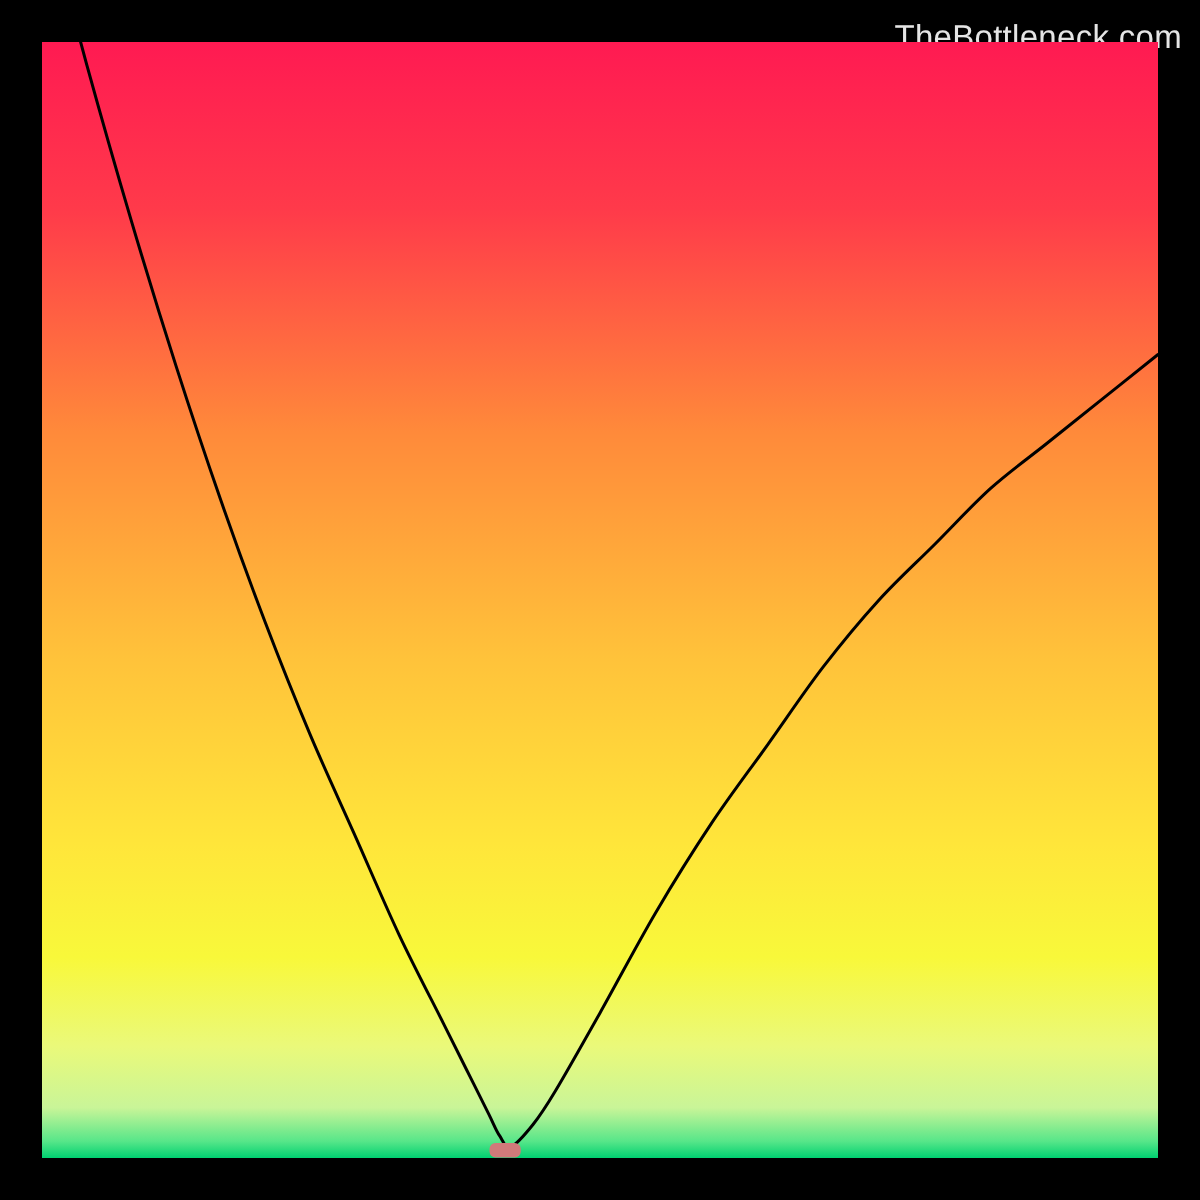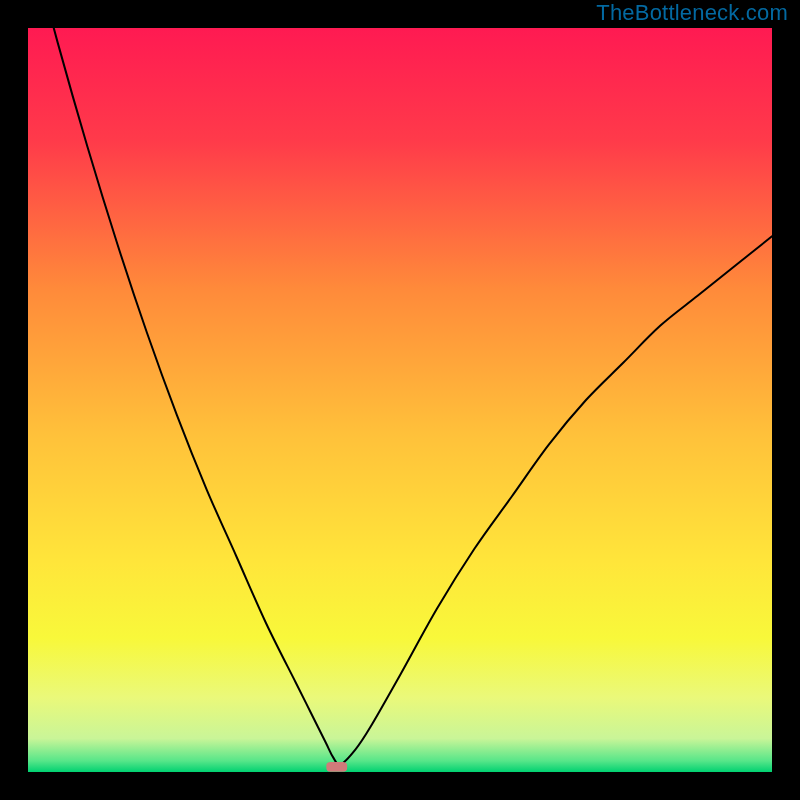--- a/index.html
+++ b/index.html
@@ -20,23 +20,23 @@
   .plot-area {
     position: absolute;
     top: 28px;
     left: 28px;
     width: 744px;
     height: 744px;
     overflow: hidden;
   }
   .watermark {
     position: absolute;
-    top: 0;
+    top: 12px;
     right: 12px;
-    color: #0369a1;
+    color: #e5e5e5;
     font-size: 22px;
     font-weight: 500;
     letter-spacing: 0.2px;
     user-select: none;
   }
   svg { display: block; }
 </style>
 </head>
 <body>
 

